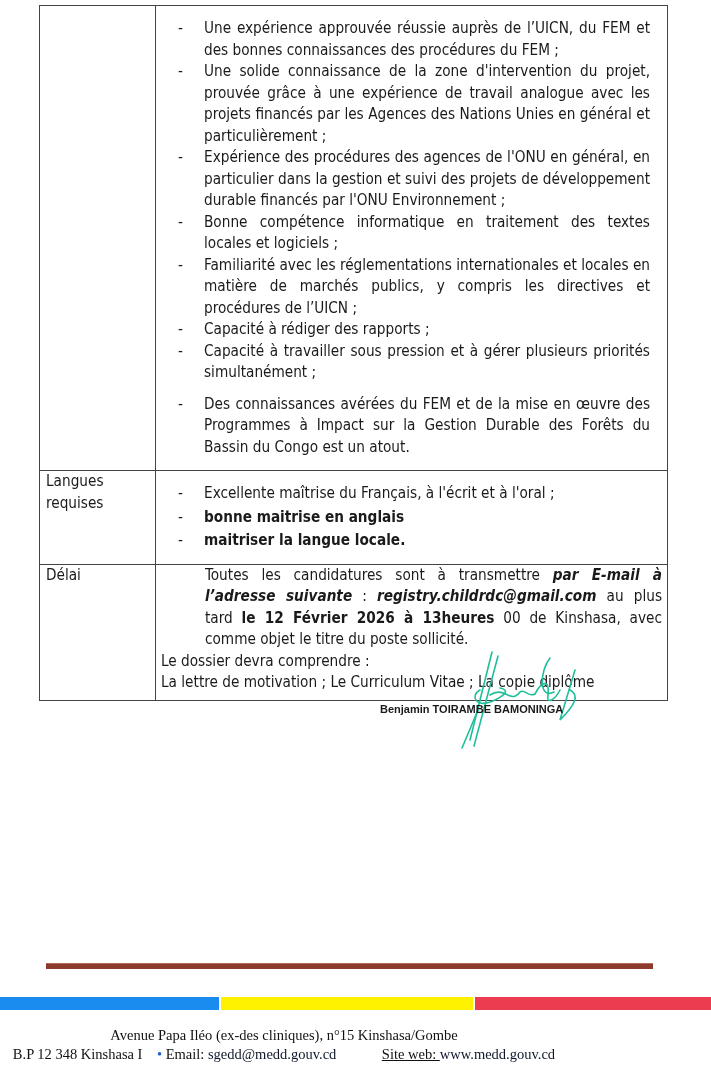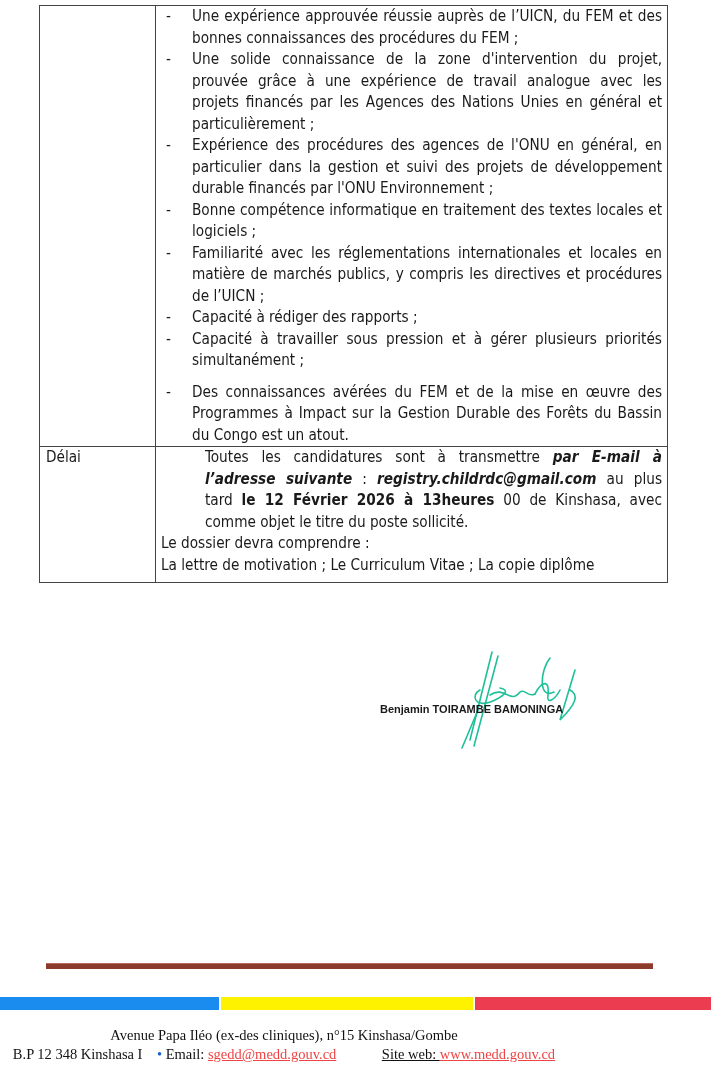--- a/index.html
+++ b/index.html
@@ -2,53 +2,63 @@
 <html><head>
 <meta charset="utf-8">
 <style>
   html, body { margin:0; padding:0; background:#ffffff; }
   body { width:711px; height:1074px; position:relative; overflow:hidden;
          font-family:"DejaVu Sans Condensed","Liberation Sans Narrow","Liberation Sans",sans-serif; color:#1a1a1a; }
   .doc-table { position:absolute; left:39px; top:5px; width:629px; border-collapse:collapse; }
   .doc-table td { border:1.5px solid #444; vertical-align:top; font-size:15.2px; line-height:21.5px; padding:0; }
   .col-label { width:103px; padding:0 6px !important; }
   .col-content { padding:0 5px 0 5px !important; }
-  ul.dash { list-style:none; margin:0; padding:0 0 0 31px; }
+  ul.dash { list-style:none; margin:12px; padding:0 0 0 31px; }
   ul.dash li { position:relative; text-align:justify; }
   ul.dash li::before { content:"-"; position:absolute; left:-26px; }
   .gap { margin-top:10px; }
   b { font-weight:bold; }
   i { font-style:italic; }
   .justify { text-align:justify;margin-left:44px; }
   .signature-block { position:absolute; left:380px; top:703px; font-size:11px; font-weight:bold; font-family:"Liberation Sans",sans-serif; }
   .signature-svg { position:absolute; left:450px; top:650px; }
   .brown-line { position:absolute; left:46px; top:963px; width:607px; height:5px; background:#8b3a2c; border-top:1px solid #b96a5c; }
   .flag-bar { position:absolute; top:997px; height:13px; }
   .footer { position:absolute; left:0; width:568px; text-align:center; font-family:"Liberation Serif",serif; font-size:14.5px; color:#111; }
-  .footer a { color:#ef4444; text-decoration:underline; }
+  .footer a { color:#0f172a; }
   .footer .dot { color:#1a5fd0; }
   .footer .u { text-decoration:underline;margin-left:31px; }
 </style>
 </head>
 <body>
 
 <table class="doc-table">
   <tbody>
       <tr>
     <td class="col-label"></td>
     <td class="col-content">
       <ul class="dash">
         <li>Une expérience approuvée réussie auprès de l’UICN, du FEM et des bonnes connaissances des procédures du FEM ;</li>
         <li>Une solide connaissance de la zone d'intervention du projet, prouvée grâce à une expérience de travail analogue avec les projets financés par les Agences des Nations Unies en général et particulièrement ;</li>
         <li>Expérience des procédures des agences de l'ONU en général, en particulier dans la gestion et suivi des projets de développement durable financés par l'ONU Environnement ;</li>
         <li>Bonne compétence informatique en traitement des textes locales et logiciels ;</li>
         <li>Familiarité avec les réglementations internationales et locales en matière de marchés publics, y compris les directives et procédures de l’UICN ;</li>
         <li>Capacité à rédiger des rapports ;</li>
         <li>Capacité à travailler sous pression et à gérer plusieurs priorités simultanément ;</li>
         <li class="gap">Des connaissances avérées du FEM et de la mise en œuvre des Programmes à Impact sur la Gestion Durable des Forêts du Bassin du Congo est un atout.</li>
+      </ul>
+    </td>
+  </tr>
+  <tr>
+    <td class="col-label">Langues requises</td>
+    <td class="col-content">
+      <ul class="dash">
+        <li>Excellente maîtrise du Français, à l'écrit et à l'oral ;</li>
+        <li style="margin-top:2px;"><b>bonne maitrise en anglais</b></li>
+        <li style="margin-top:2px;"><b>maitriser la langue locale.</b></li>
       </ul>
     </td>
   </tr>
   <tr>
     <td class="col-label">Délai</td>
     <td class="col-content" style="padding-bottom:6px !important;">
       <div class="justify"><span>Toutes les candidatures sont à transmettre </span><b><i>par E-mail à l’adresse suivante</i></b><span> : </span><b><i>registry.childrdc@gmail.com</i></b><span> au plus tard </span><b>le 12 Février 2026 à 13heures</b><span> 00 de Kinshasa, avec comme objet le titre du poste sollicité.</span></div>
       <div>Le dossier devra comprendre :</div>
       <div>La lettre de motivation  ; Le Curriculum Vitae ; La copie diplôme</div>
     </td>

